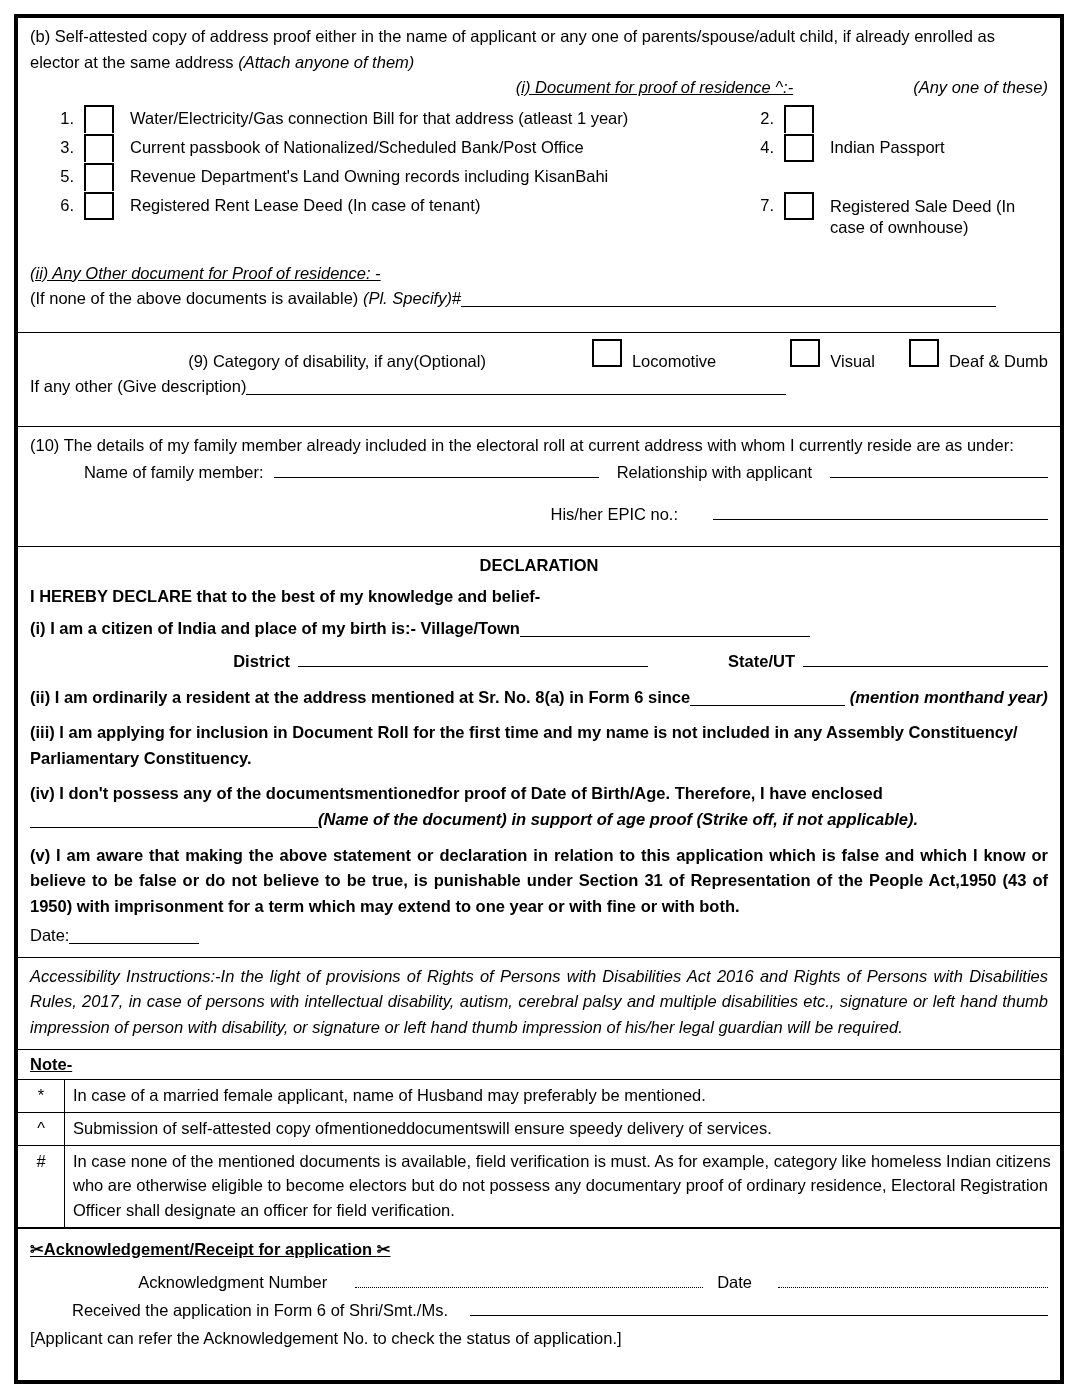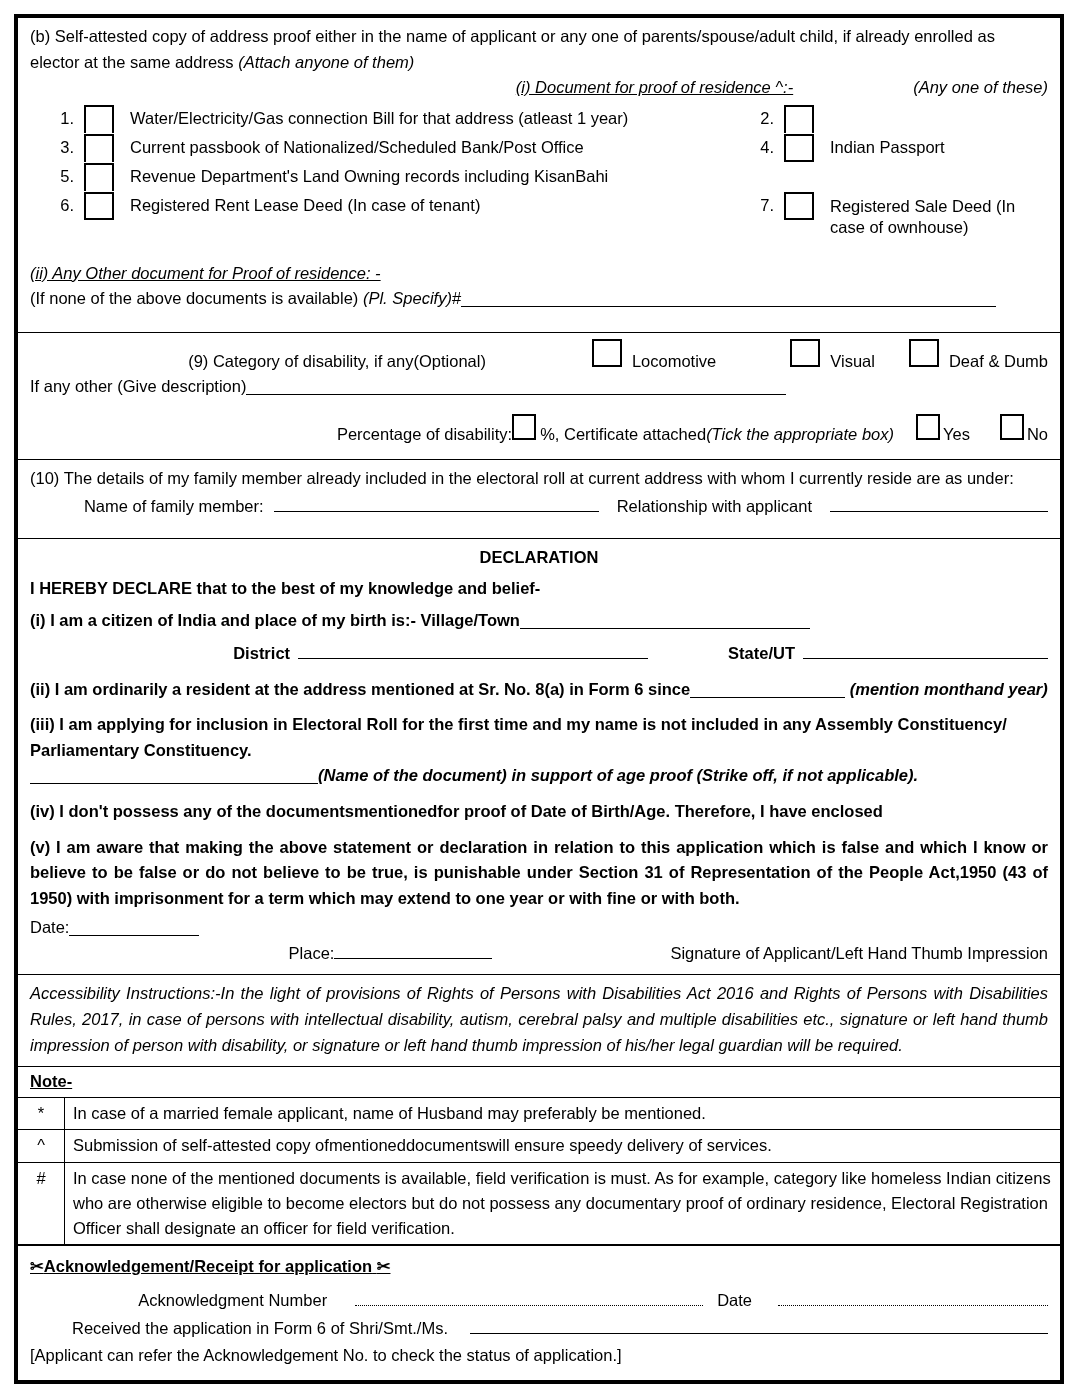--- a/index.html
+++ b/index.html
@@ -218,77 +218,63 @@
         <span>Visual</span>
         <span style="width:34px"></span>
         <span class="cb"></span>
         <span style="width:10px"></span>
         <span>Deaf &amp; Dumb</span>
       </div>
       <div class="txt">
         <span>If any other (Give description)</span><span class="blank" style="width:540px"></span>
       </div>
       <div style="height:14px"></div>
-      <div class="row txt">
-        <span>Percentage of disability:</span>
-        <span class="cb-sm"></span>
-        <span style="padding-left:4px">%, Certificate attached </span>
-        <span class="ital">(Tick the appropriate box)</span>
-        <span style="width:22px"></span>
-        <span class="cb-sm"></span>
-        <span style="padding-left:3px">Yes</span>
-        <span style="width:30px"></span>
-        <span class="cb-sm"></span>
-        <span style="padding-left:3px">No</span>
-      </div>
       <div style="height:4px"></div>
     </div>
 
     <div class="sec">
       <div class="txt">(10) The details of my family member already included in the electoral roll at current address with whom I currently reside are as under:</div>
       <div class="row txt" style="margin-top:2px">
         <span>Name of family member:</span>
         <span class="blank" style="width:325px; margin-left:10px"></span>
         <span style="width:18px"></span>
         <span>Relationship with applicant</span>
         <span class="blank" style="width:218px; margin-left:18px"></span>
       </div>
+      <div class="row txt" style="margin-top:16px">
+        <span>His/her EPIC no.:</span>
+        <span class="blank" style="width:335px; margin-left:35px"></span>
+      </div>
       <div style="height:10px"></div>
     </div>
 
     <div class="sec">
       <div class="txt bold center">DECLARATION</div>
       <div class="txt bold" style="margin-top:6px">I HEREBY DECLARE that to the best of my knowledge and belief-</div>
       <div class="txt bold" style="margin-top:6px">
         <span>(i) I am a citizen of India and place of my birth is:- Village/Town</span><span class="blank" style="width:290px"></span>
       </div>
       <div class="row txt bold" style="margin-top:8px">
         <span>District</span>
         <span class="blank" style="width:350px; margin-left:8px"></span>
         <span style="width:80px"></span>
         <span>State/UT</span>
         <span class="blank" style="width:245px; margin-left:8px"></span>
       </div>
       <div class="txt bold" style="margin-top:10px">
         <span>(ii) I am ordinarily a resident at the address mentioned at Sr. No. 8(a) in Form 6 since</span><span class="blank" style="width:155px"></span> <span class="bi">(mention monthand year)</span>
       </div>
-      <div class="txt bold" style="margin-top:10px">(iii) I am applying for inclusion in Electoral Roll for the first time and my name is not included in any Assembly  Constituency/ Parliamentary Constituency.</div>
+      <div class="txt bold" style="margin-top:10px">(iii) I am applying for inclusion in Document Roll for the first time and my name is not included in any Assembly  Constituency/ Parliamentary Constituency.</div>
+      <div class="txt bold" style="margin-top:10px">(iv) I don't possess any of the documentsmentionedfor proof of Date of Birth/Age. Therefore, I have enclosed</div>
       <div class="txt bold">
         <span class="blank" style="width:288px"></span><span class="bi">(Name of the document) in support of age proof (Strike off, if not applicable).</span>
       </div>
-      <div class="txt bold" style="margin-top:10px">(iv) I don't possess any of the documentsmentionedfor proof of Date of Birth/Age. Therefore, I have enclosed</div>
       <div class="txt bold" style="margin-top:10px; text-align:justify">(v)  I am aware that making the above statement or declaration in relation to this application which is false and which I know or believe to be false or do not believe to be true, is punishable under Section 31 of Representation of the People Act,1950 (43 of 1950) with imprisonment for a term which may extend to one year or with fine or with both.</div>
       <div class="txt" style="margin-top:4px">
         <span>Date:</span><span class="blank" style="width:130px"></span>
-      </div>
-      <div class="row txt">
-        <span>Place:</span>
-          <span class="blank" style="width:158px"></span>
-        <span style="width:178px"></span>
-        <span>Signature of Applicant/Left Hand Thumb Impression</span>
       </div>
     </div>
 
     <div class="sec">
       <div class="txt ital" style="text-align:justify">Accessibility Instructions:-In the light of provisions of Rights of Persons with Disabilities Act 2016 and Rights of Persons with Disabilities Rules, 2017, in case of persons with intellectual disability, autism, cerebral palsy and multiple disabilities etc., signature or left hand thumb impression of person with disability, or signature or left hand thumb impression of his/her legal guardian will be required.</div>
     </div>
 
     <div style="border-bottom:1.5px solid #000">
       <div class="txt bold uline" style="padding:2px 12px 2px 12px">Note-</div>
       <table class="note">

